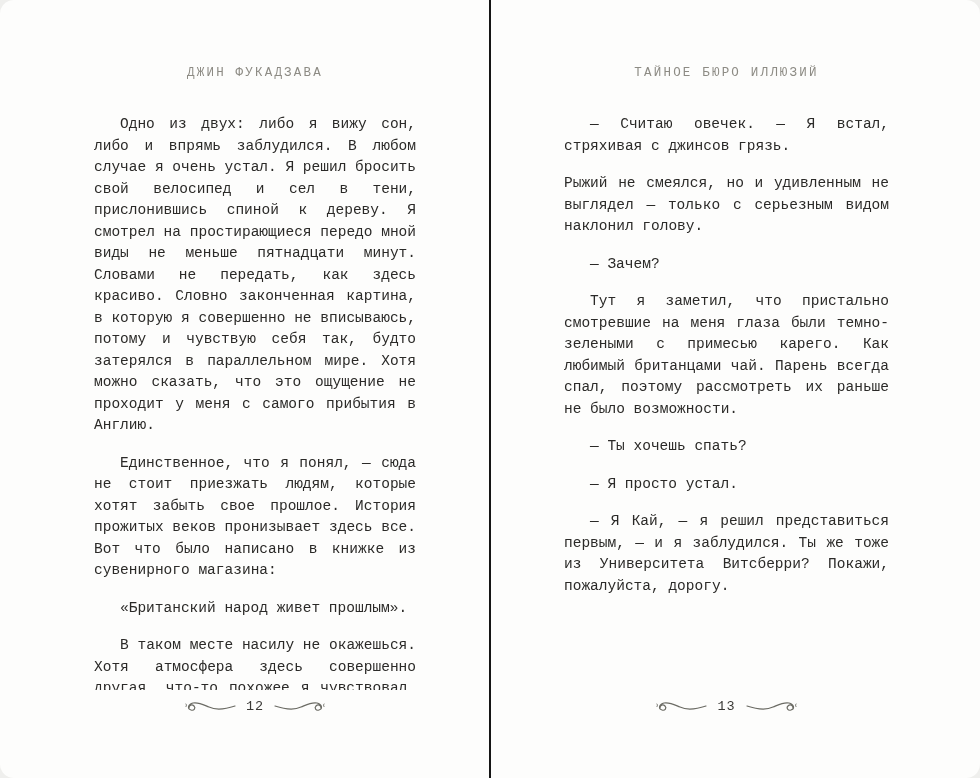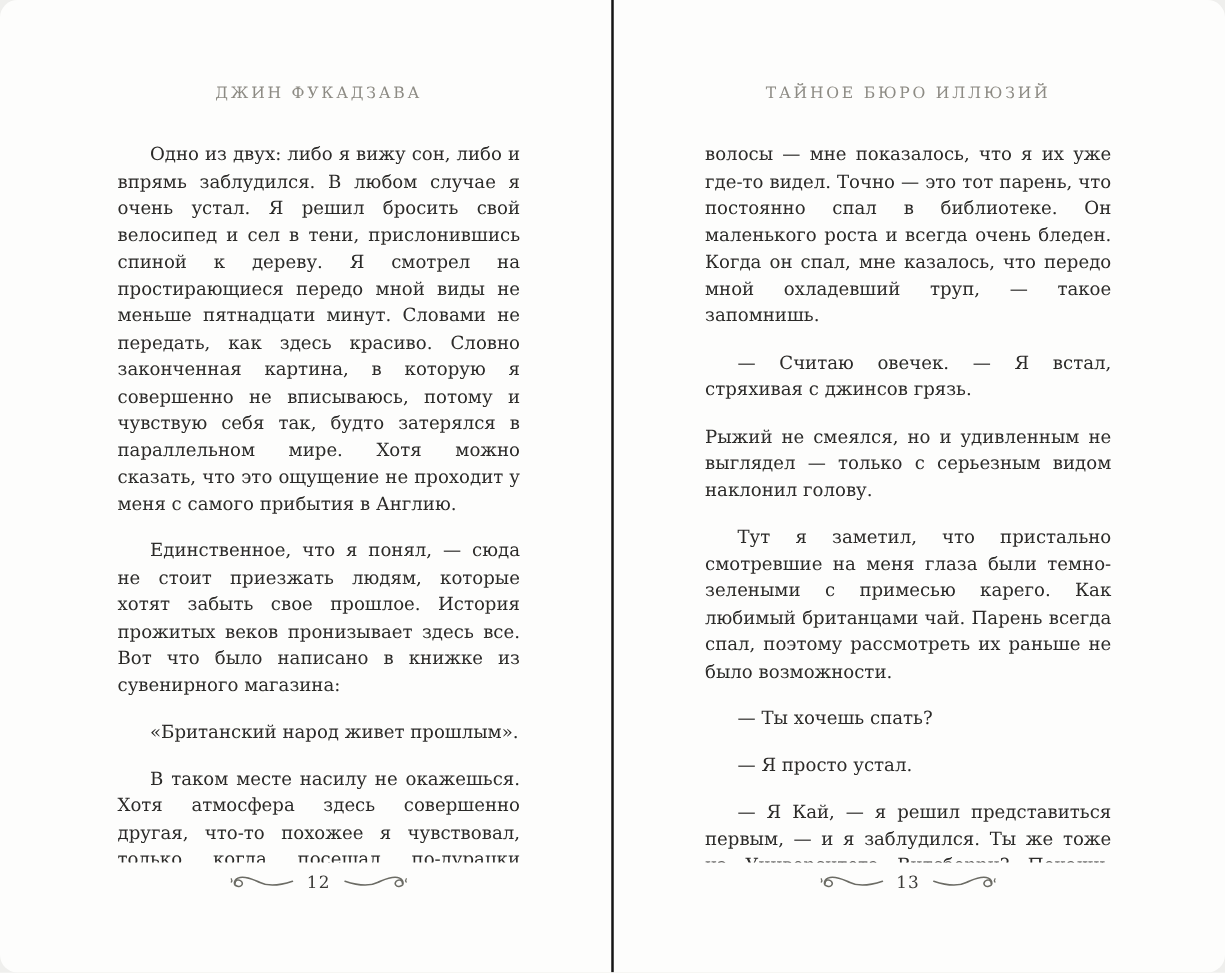--- a/index.html
+++ b/index.html
@@ -9,20 +9,21 @@
     font-family: "DejaVu Serif", "Liberation Serif", serif;
   }
   .spread {
     position: relative;
     width: 980px;
     height: 778px;
     margin: 0 auto;
     background: #fdfdfc;
     border-radius: 14px;
     overflow: hidden;
+    font-family: Liberation Mono, monospace;
   }
   .page {
     position: absolute;
     top: 0;
     height: 778px;
   }
   .page.left  { left: 0;   width: 489px; }
   .page.right { left: 491px; width: 489px; }
   .divider {
     position: absolute;
@@ -111,23 +112,23 @@
         </svg>
       </span>
     </footer>
   </section>
 
   <div class="divider"></div>
 
   <section class="page right">
     <h2 class="running-head">ТАЙНОЕ БЮРО ИЛЛЮЗИЙ</h2>
     <div class="body-text">
-        <p class="para no-indent">волосы — мне показалось, что я их уже где-то видел. Точно — это тот парень, что постоянно спал в библиотеке. Он маленького роста и всегда очень бледен. Когда он спал, мне казалось, что передо мной охладевший труп, — такое запомнишь.</p>
         <p class="para">— Считаю овечек. — Я встал, стряхивая с джинсов грязь.</p>
         <p class="para no-indent">Рыжий не смеялся, но и удивленным не выглядел — только с серьезным видом наклонил голову.</p>
+        <p class="para">— Зачем?</p>
         <p class="para">Тут я заметил, что пристально смотревшие на меня глаза были темно-зелеными с примесью карего. Как любимый британцами чай. Парень всегда спал, поэтому рассмотреть их раньше не было возможности.</p>
         <p class="para">— Ты хочешь спать?</p>
         <p class="para">— Я просто устал.</p>
         <p class="para">— Я Кай, — я решил представиться первым, — и я заблудился. Ты же тоже из Университета Витсберри? Покажи, пожалуйста, дорогу.</p>
       </div>
     <footer class="page-footer">
       <span class="flourish">
         <svg width="52" height="14" viewBox="0 0 52 14" aria-hidden="true">
           <path d="M4 8 C4 5 7 4 9 6 C11 8 9 11 6 10 C2 9 3 4 8 3 C14 2 19 5 24 7 C32 11 41 9 50 6" fill="none" stroke="#6b6b64" stroke-width="1.2" stroke-linecap="round"></path>
           <path d="M1 4 C1.6 4.8 1.6 5.8 1 6.6" fill="none" stroke="#6b6b64" stroke-width="1" stroke-linecap="round"></path>

